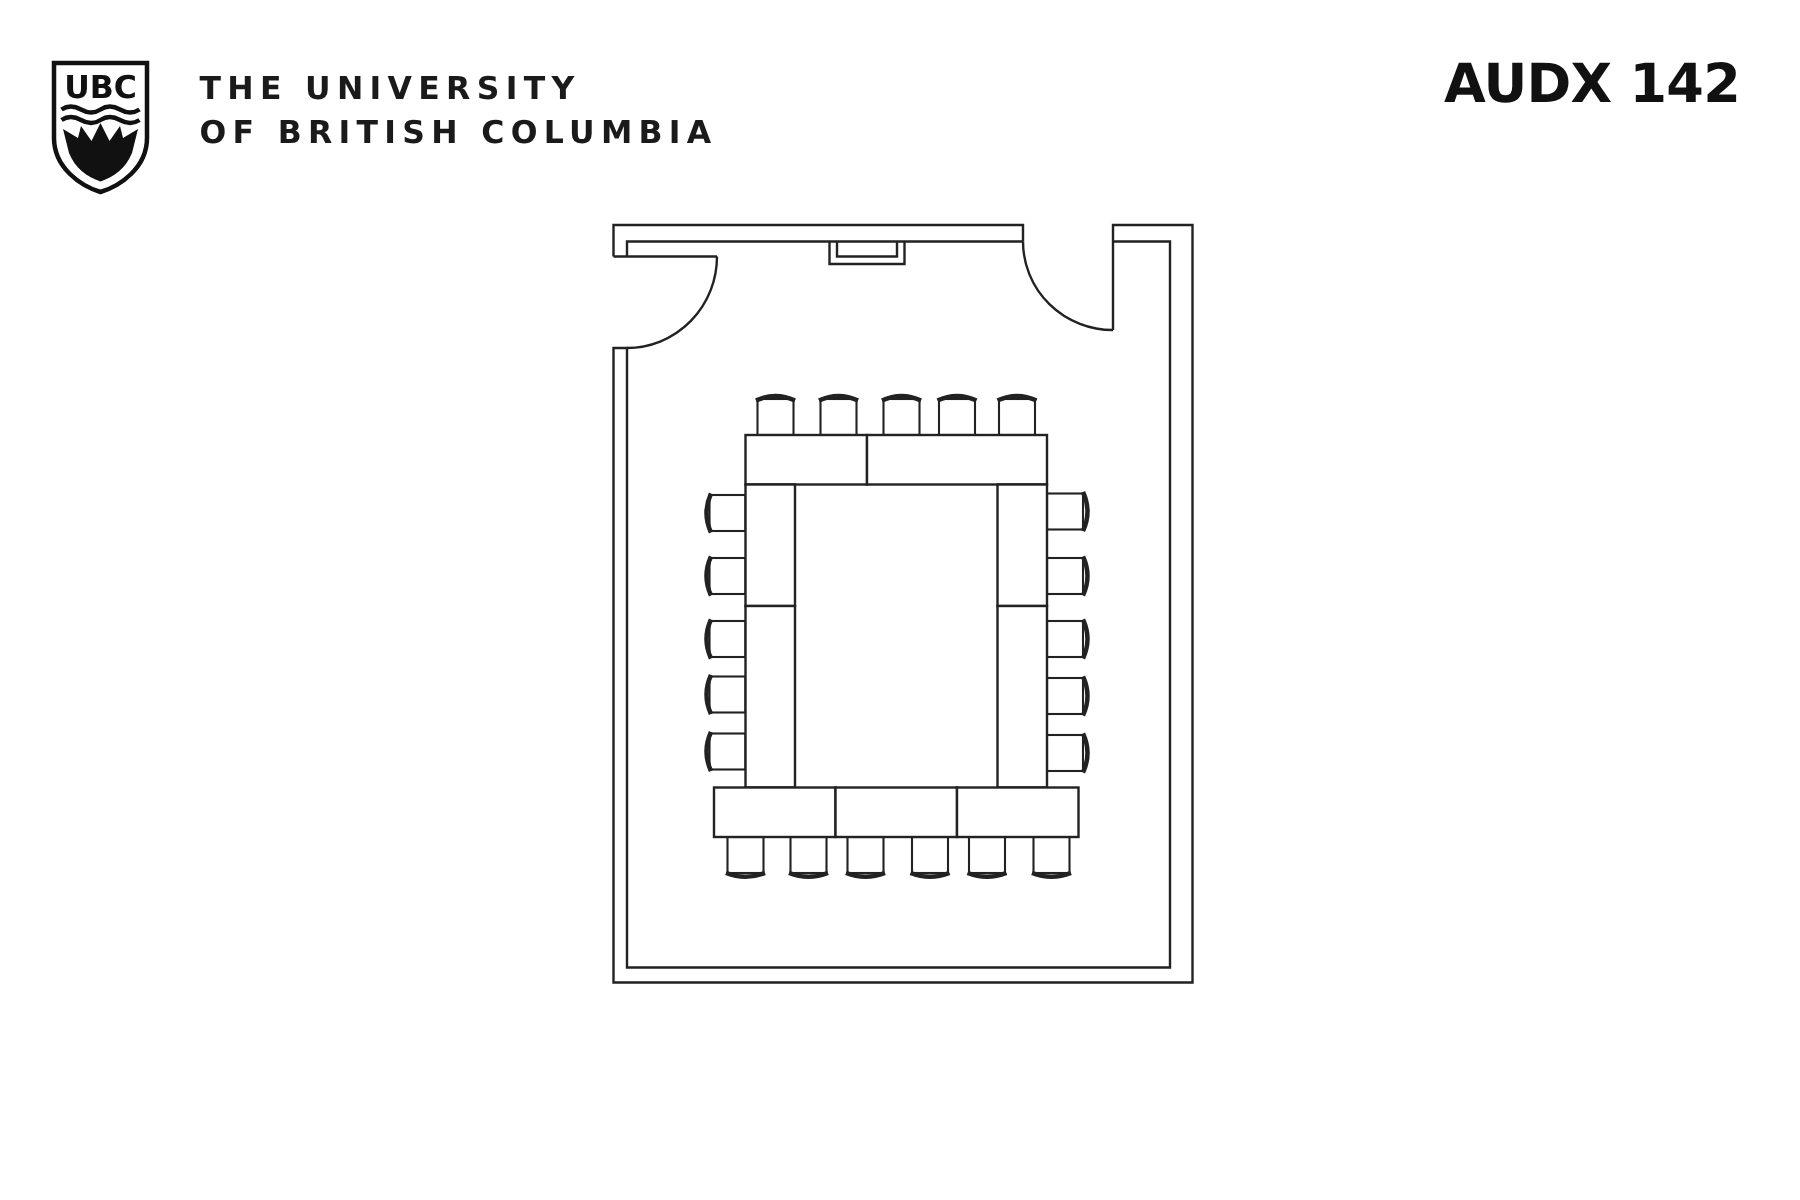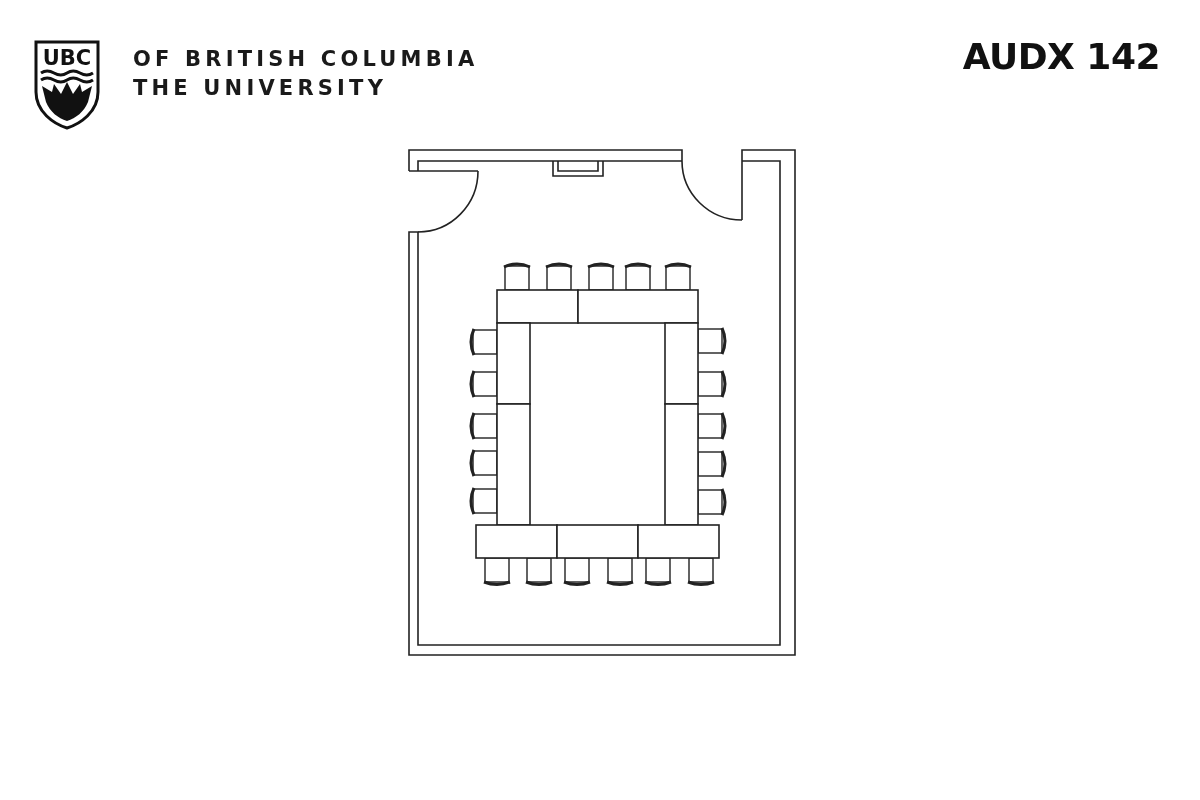--- a/index.html
+++ b/index.html
@@ -20,22 +20,22 @@
   <svg width="66" height="90" viewBox="0 0 66 90">
     <path d="M2 2 H64 V52 C64 72 46 84 33 88 C20 84 2 72 2 52 Z" fill="#fff" stroke="#111" stroke-width="3"></path>
     <text x="33" y="25" text-anchor="middle" font-family="DejaVu Sans, sans-serif" font-weight="bold" font-size="21" fill="#111">UBC</text>
     <path d="M7 33 q6 -4 13 0 t13 0 t13 0 t13 0" fill="none" stroke="#111" stroke-width="3"></path>
     <path d="M7 40 q6 -4 13 0 t13 0 t13 0 t13 0" fill="none" stroke="#111" stroke-width="3"></path>
     <path d="M8 46 L18 52 L20 44 L27 54 L33 42 L39 54 L46 44 L48 52 L58 46 L54 62 C50 72 42 78 33 81 C24 78 16 72 12 62 Z" fill="#111"></path>
   </svg>
 </div>
 
 <div class="wordmark">
+  <div>THE UNIVERSITY</div>
   <div>OF BRITISH COLUMBIA</div>
-  <div>THE UNIVERSITY</div>
 </div>
 
 <div class="room-code">AUDX 142</div>
 
 <svg class="plan" viewBox="0 0 1200 800">
 
   <g>
 
     <polyline class="w" points="409,171 409,150 682,150 682,161"></polyline>
 

